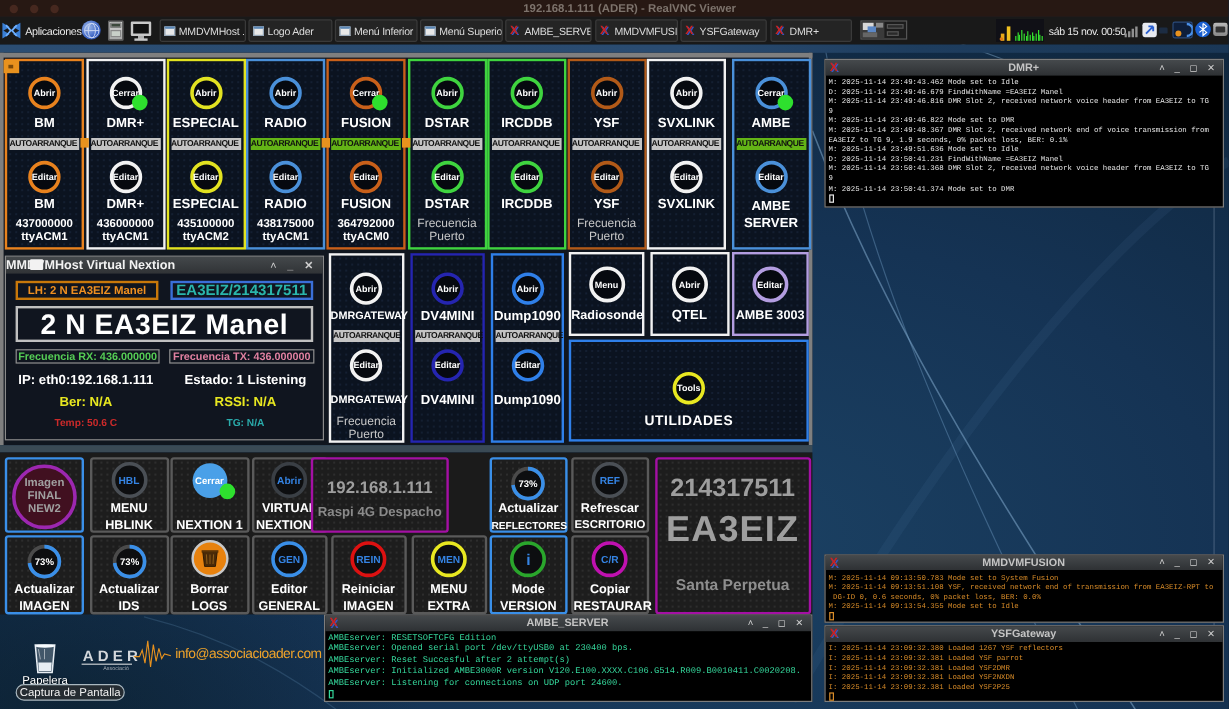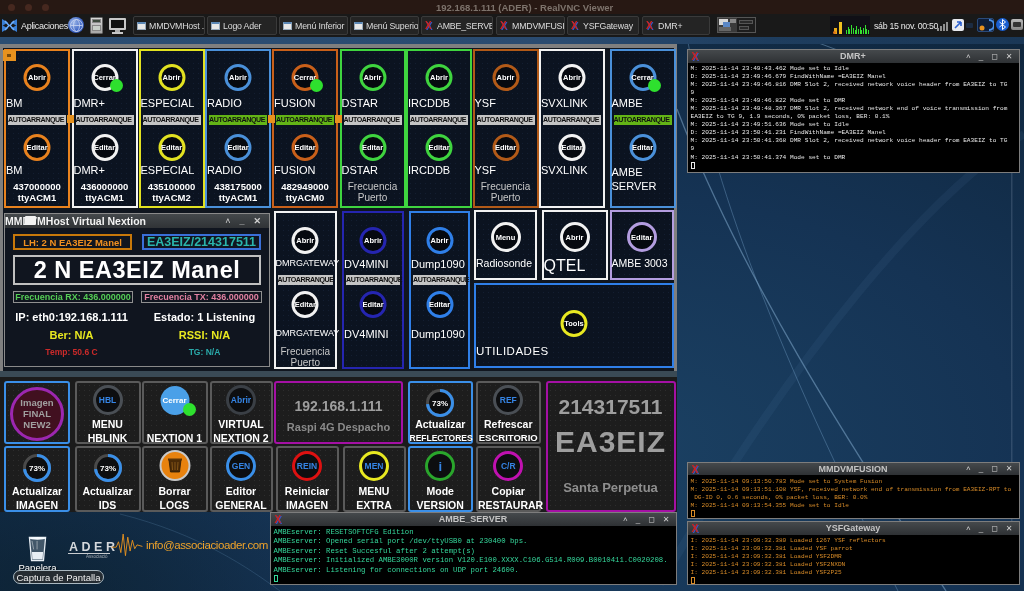--- a/index.html
+++ b/index.html
@@ -18,21 +18,21 @@
 .xico{position:relative;width:9px;height:10px;flex:0 0 auto;font-size:10px;font-weight:bold;line-height:10px}
 .xico i{position:absolute;left:0;top:0;font-style:normal;color:#cc2222}
 .xico b{position:absolute;left:1px;top:1px;color:#3a55c0}
 
 #topwin{left:0;top:44px;width:677px;height:327px;background:#10161f;border:3px solid #7f7f7f;border-top-width:4px;border-bottom:0;z-index:2}
 #topwin:after{content:"";position:absolute;left:-3px;bottom:-6px;width:677px;height:6px;background:#3a4a55}
 .tc{position:absolute;top:0.5px;height:159px;width:66px;background:#0b1320;background-image:radial-gradient(rgba(70,100,150,.15) 0.7px, transparent 0.7px);background-size:5px 5px;border:2.5px solid}
 .mc{position:absolute;top:162.5px;height:158px;background:#0b1320;background-image:radial-gradient(rgba(70,100,150,.15) 0.7px, transparent 0.7px);background-size:5px 5px;border:2.5px solid}
 .circ{position:absolute;left:50%;transform:translateX(-50%);width:27px;height:27px;border-radius:50%;border:3px solid;background:#06090f;display:flex;align-items:center;justify-content:center;white-space:nowrap;font-size:7.5px;font-weight:bold;color:#fff}
 .gdot{position:absolute;width:13px;height:13px;border-radius:50%;background:#2ee02e}
-.clbl{position:absolute;left:0;width:100%;text-align:left;font-weight:normal;color:#fff;font-size:11px}
+.clbl{position:absolute;left:0;width:100%;text-align:center;font-weight:bold;color:#fff;font-size:11px}
 .auto{position:absolute;left:2px;right:2px;height:10.5px;background:#c4c4c4;color:#111;font-size:7.1px;font-weight:bold;line-height:10.5px;letter-spacing:-0.4px}
 .autog{background:#63b416}
 .freq{position:absolute;left:0;width:100%;text-align:center;color:#fff;font-size:9.5px;font-weight:600}
 .fgray{color:#c8c8c8;font-weight:400;font-size:10px}
 .omark{position:absolute;background:#e8921e;z-index:5}
 
 .sp{position:absolute;top:162px;height:70px;background:#0b1320;background-image:radial-gradient(rgba(70,100,150,.15) 0.7px, transparent 0.7px);background-size:5px 5px;border:2.5px solid}
 
 #nxw{left:4px;top:213px;width:266px;height:154px;background:#10151f;border:1px solid #8a8a8a;z-index:3}
 #nxt{position:absolute;left:0;top:0;width:100%;height:13.5px;background:linear-gradient(#44484b,#303336);display:flex;align-items:center}
@@ -195,21 +195,21 @@
         <div class="freq" style="top:130px">438175000</div>
         <div class="freq" style="top:141px">ttyACM1</div>
       </div>
       <div class="tc" style="left:269px;border-color:#c9601a">
         <div class="circ" style="top:13px;border-color:#c9601a">Cerrar</div>
         <span class="gdot" style="left:36px;top:28px"></span>
         <div class="clbl" style="top:46px">FUSION</div>
         <div class="auto autog" style="top:64px">AUTOARRANQUE</div>
         <div class="circ" style="top:83px;border-color:#c9601a">Editar</div>
         <div class="clbl" style="top:113px">FUSION</div>
-        <div class="freq" style="top:130px">482949000</div>
+        <div class="freq" style="top:130px">364792000</div>
         <div class="freq" style="top:141px">ttyACM0</div>
       </div>
       <div class="tc" style="left:336.5px;border-color:#3fd43f">
         <div class="circ" style="top:13px;border-color:#3fd43f">Abrir</div>
         <div class="clbl" style="top:46px">DSTAR</div>
         <div class="auto " style="top:64px">AUTOARRANQUE</div>
         <div class="circ" style="top:83px;border-color:#3fd43f">Editar</div>
         <div class="clbl" style="top:113px">DSTAR</div>
         <div class="freq fgray" style="top:130px">Frecuencia</div>
         <div class="freq fgray" style="top:141px">Puerto</div>
@@ -273,21 +273,21 @@
         <div class="auto" style="top:62px">AUTOARRANQUE</div>
         <div class="circ" style="top:78px;border-color:#2f7fe8">Editar</div>
         <div class="clbl" style="top:115px;font-size:11px">Dump1090</div>
       </div>
       <div class="sp" style="left:471px;width:63px;border-color:#f2f2f2">
 <div class="circ" style="top:10px;width:30px;height:30px;border-color:#f2f2f2">Menu</div>
 <div class="clbl" style="top:45px;font-size:10.5px">Radiosonde</div>
       </div>
       <div class="sp" style="left:538.5px;width:66px;border-color:#f2f2f2">
 <div class="circ" style="top:10px;width:30px;height:30px;border-color:#f2f2f2">Abrir</div>
-<div class="clbl" style="top:45px;font-size:16px">QTEL</div>
+<div class="clbl" style="top:45px;font-size:11px">QTEL</div>
       </div>
       <div class="sp" style="left:606.5px;width:64.5px;border-color:#b39de0">
 <div class="circ" style="top:10px;width:30px;height:30px;border-color:#b39de0">Editar</div>
 <div class="clbl" style="top:45px;font-size:10.5px">AMBE 3003</div>
       </div>
       <div class="sp" style="left:471px;top:235px;width:200px;height:85px;border-color:#2f7fe8">
 <div class="circ" style="top:25px;width:27px;height:27px;border-color:#e8e821">Tools</div>
 <div class="clbl" style="top:60px;font-size:11.5px;letter-spacing:0.5px">UTILIDADES</div>
       </div>
     </div>
@@ -328,21 +328,21 @@
       <div class="bb" style="left:141.5px;top:3.5px;width:66px;height:63.5px">
 <span class="abs" style="left:50%;transform:translateX(-50%);top:3px;width:29px;height:29px;border-radius:50%;background:#4aa0e8;display:flex;align-items:center;justify-content:center;font-size:8px;font-weight:bold;color:#fff">Cerrar</span>
 <span class="gdot" style="left:39px;top:20px"></span>
 <div class="bl" style="top:49px">NEXTION 1</div>
       </div>
       <div class="bb" style="left:209.5px;top:3.5px;width:63px;height:63.5px">
 <span class="rc" style="top:2px;border-color:#3a3f45">Abrir</span>
 <div class="bl" style="top:35px">VIRTUAL</div>
         <div class="bl" style="top:49px">NEXTION 2</div>
       </div>
-      <div class="bb hm" style="left:274px;top:3.5px;width:129px;height:63.5px">
+      <div class="bb hm" style="left:259px;top:3.5px;width:115px;height:63.5px">
 <div class="bl" style="top:15px;font-size:14px;color:#9e9e9e">192.168.1.111</div>
 <div class="bl" style="top:38px;font-size:11px;color:#8a8a8a">Raspi 4G Despacho</div>
       </div>
       <div class="bb hb" style="left:407.5px;top:3.5px;width:65.5px;height:63.5px">
 <svg class="abs" style="left:50%;transform:translateX(-50%);top:4px" width="32" height="32" viewBox="0 0 32 32">
 <circle cx="16" cy="16" r="12.5" fill="#0d0e10" stroke="#4a4a4a" stroke-width="3"></circle>
 <circle cx="16" cy="16" r="12.5" fill="none" stroke="#3a8fe8" stroke-width="3" stroke-dasharray="57.3 21.2" transform="rotate(-90 16 16)"></circle>
 <text x="16" y="19" text-anchor="middle" font-size="8" font-weight="bold" fill="#fff" font-family="Liberation Sans">73%</text>
         </svg>
 <div class="bl" style="top:35px">Actualizar</div>

